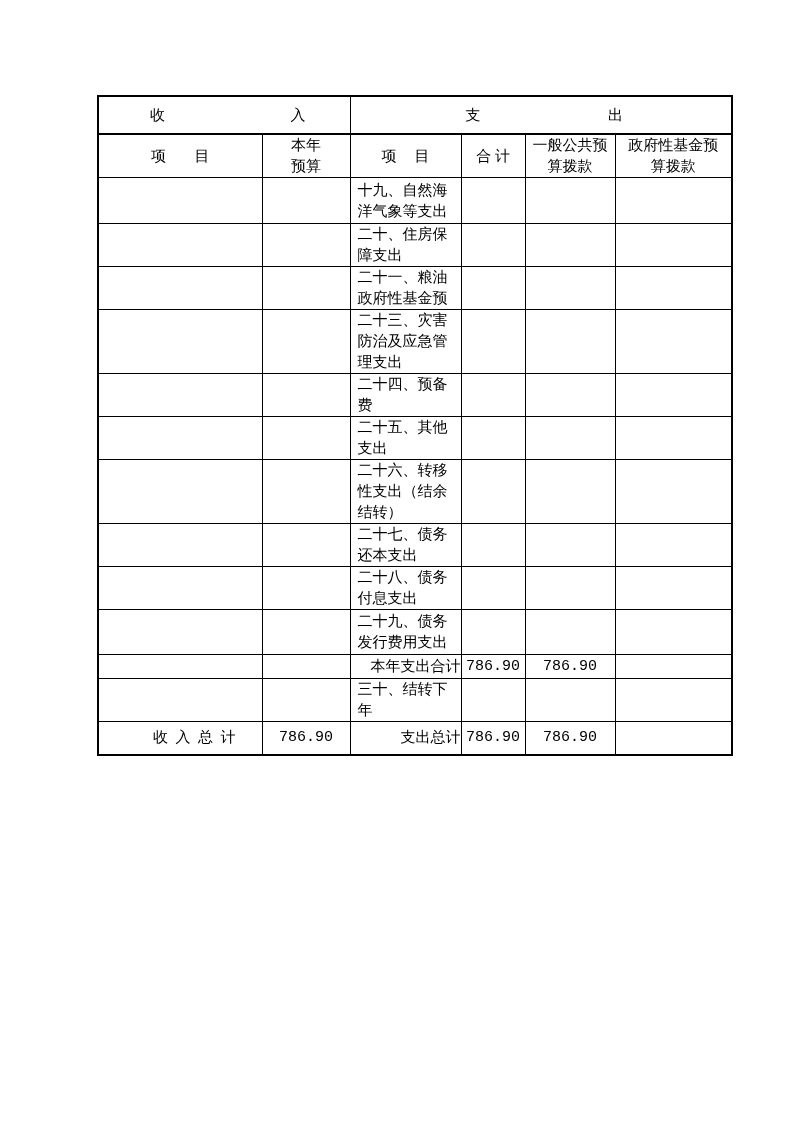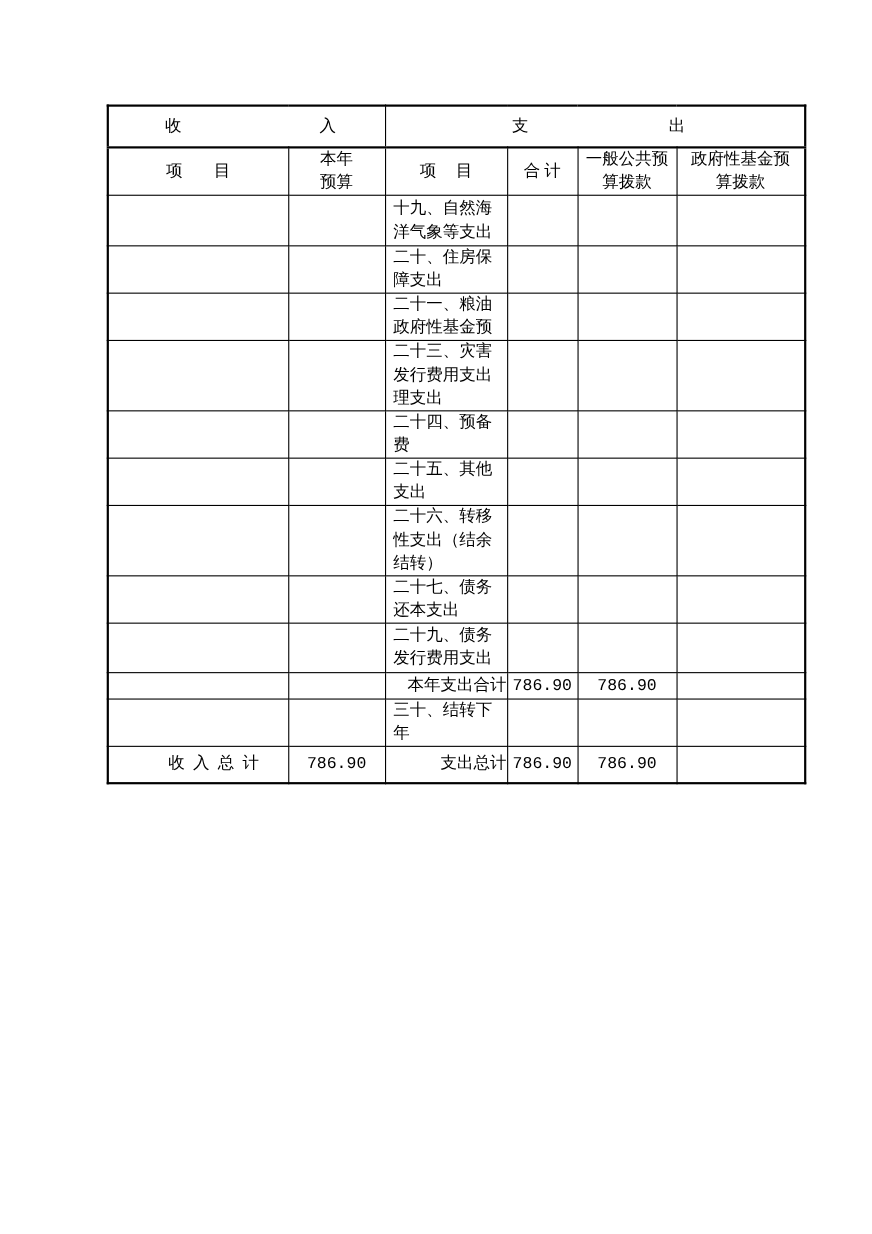--- a/index.html
+++ b/index.html
@@ -123,21 +123,21 @@
         <td class="item">二十一、粮油
 政府性基金预</td>
         <td class="num"></td>
         <td class="num"></td>
         <td class="num"></td>
       </tr>
       <tr class="rh-64">
         <td></td>
         <td></td>
         <td class="item">二十三、灾害
-发行费用支出
+防治及应急管
 理支出</td>
         <td class="num"></td>
         <td class="num"></td>
         <td class="num"></td>
       </tr>
       <tr class="rh-43">
         <td></td>
         <td></td>
         <td class="item">二十四、预备
 费</td>
@@ -166,20 +166,29 @@
       </tr>
       <tr class="rh-43">
         <td></td>
         <td></td>
         <td class="item">二十七、债务
 还本支出</td>
         <td class="num"></td>
         <td class="num"></td>
         <td class="num"></td>
       </tr>
+      <tr class="rh-43">
+        <td></td>
+        <td></td>
+        <td class="item">二十八、债务
+付息支出</td>
+        <td class="num"></td>
+        <td class="num"></td>
+        <td class="num"></td>
+      </tr>
       <tr class="rh-45">
         <td></td>
         <td></td>
         <td class="item">二十九、债务
 发行费用支出</td>
         <td class="num"></td>
         <td class="num"></td>
         <td class="num"></td>
       </tr>
       <tr class="rh-24">

